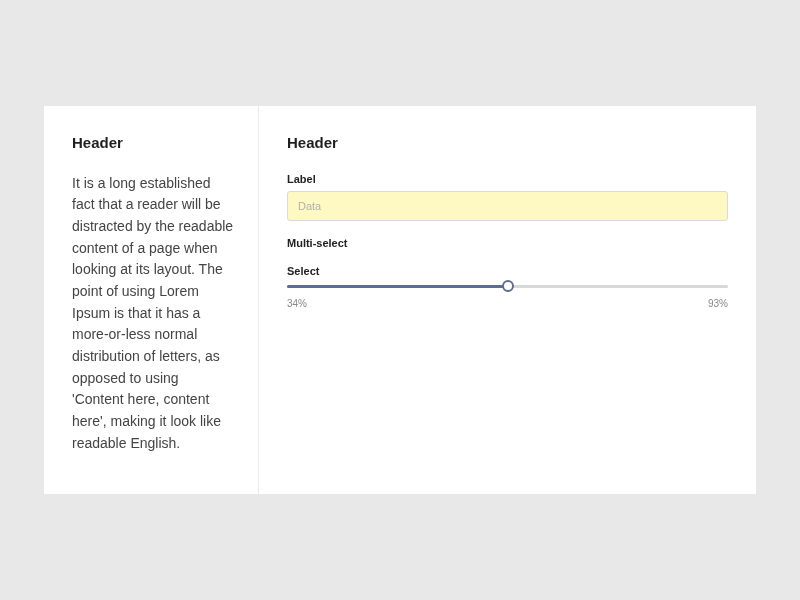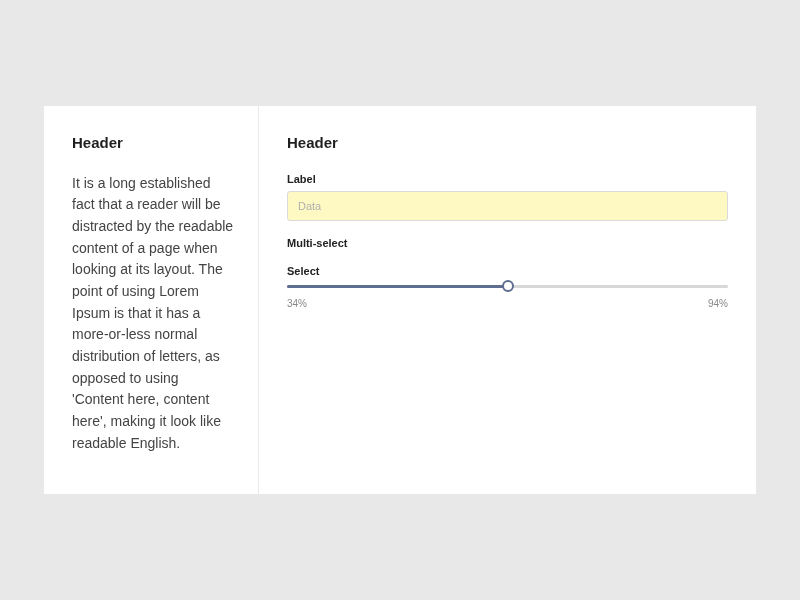--- a/index.html
+++ b/index.html
@@ -141,18 +141,18 @@
     <div class="field">
       <label class="lbl">Select</label>
       <div class="range-wrap">
         <div class="track">
           <div class="track-fill"></div>
           <div class="thumb"></div>
         </div>
       </div>
       <div class="range-labels">
         <span>34%</span>
-        <span>94%</span>
+        <span>93%</span>
       </div>
     </div>
 
   </section>
 </div>
 
 </body></html>

